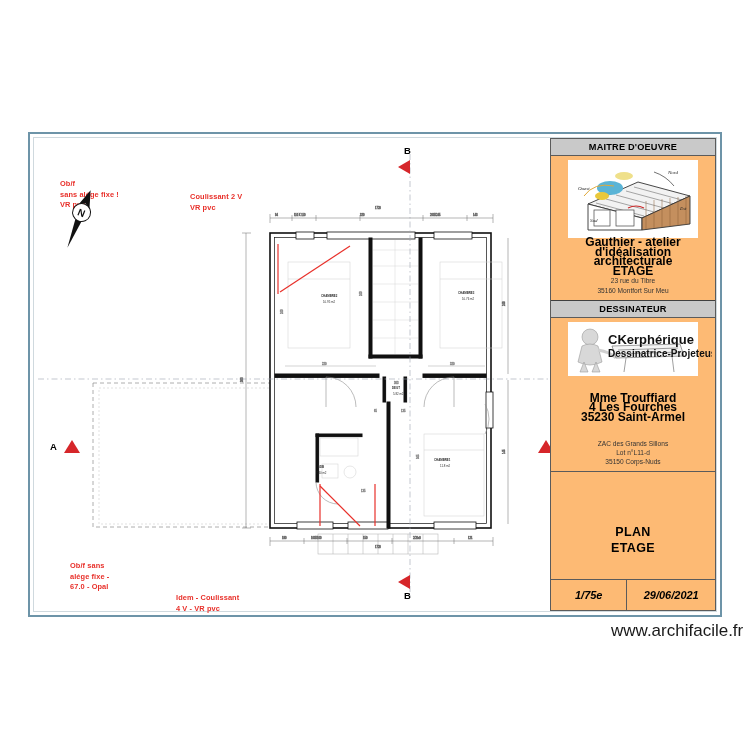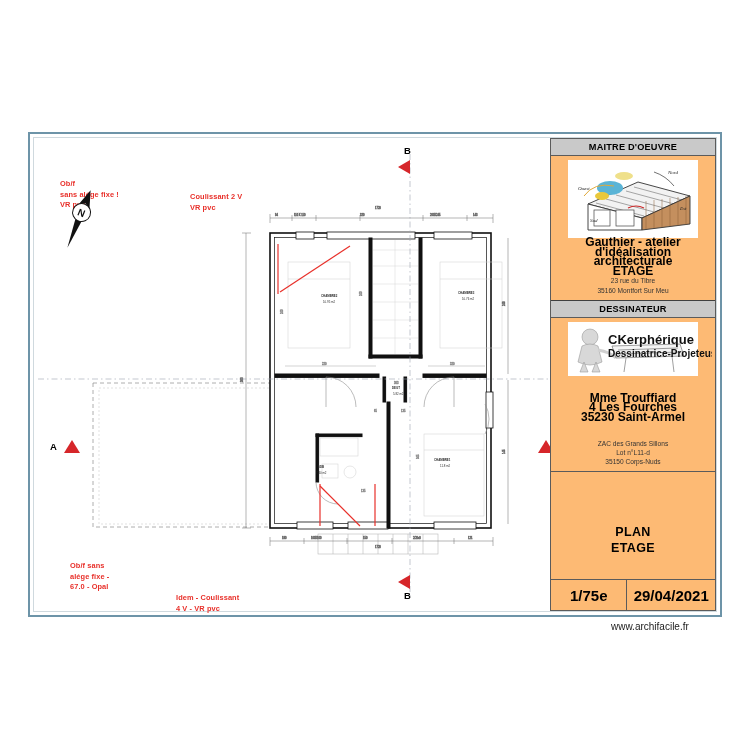--- a/index.html
+++ b/index.html
@@ -52,31 +52,31 @@
   .cb-plan{
     flex:1;display:flex;align-items:center;justify-content:center;
     border-top:1px solid #5b5b5b;
   }
   .cb-plan span{font-size:12.5px;font-weight:bold;line-height:16px;text-align:center;letter-spacing:.4px;margin-top:28px;}
   .cb-foot{
     border-top:1px solid #5b5b5b;display:flex;height:30px;
   }
   .cb-foot > div{
     flex:1;display:flex;align-items:center;justify-content:center;
-    font-size:15px;font-weight:bold;
+    font-size:11px;font-weight:bold;font-style:italic;
   }
   .cb-foot > div:first-child{border-right:1px solid #5b5b5b;flex:0 0 46%;}
 
   
   .logo-moe{width:100%;height:78px;display:block;}
   .logo-dess{width:100%;height:54px;display:block;}
 
   
   #url{
-    position:absolute;left:611px;top:621px;font-size:10px;color:#1a1a1a;
+    position:absolute;left:611px;top:621px;font-size:17px;color:#1a1a1a;
     font-family:"Liberation Sans",sans-serif;
   }
   .plantext{font-size:2.9px;fill:#2b2b2b;font-family:"Liberation Sans",sans-serif;}
   .plantext.b{font-weight:bold;}
   .dimtext{font-size:2.6px;fill:#3a3a3a;font-family:"Liberation Sans",sans-serif;}
 </style>
 </head>
 <body>
 
 <div id="sheet">
@@ -404,18 +404,18 @@
 
     <div class="cb-plan">
       <span>
         <span>PLAN</span><br>
         <span>ETAGE</span>
       </span>
     </div>
 
     <div class="cb-foot">
       <div>1/75e</div>
-      <div>29/04/2021</div>
+      <div>29/06/2021</div>
     </div>
   </div>
 </div>
 
 <div id="url">www.archifacile.fr</div>
 
 </body></html>

